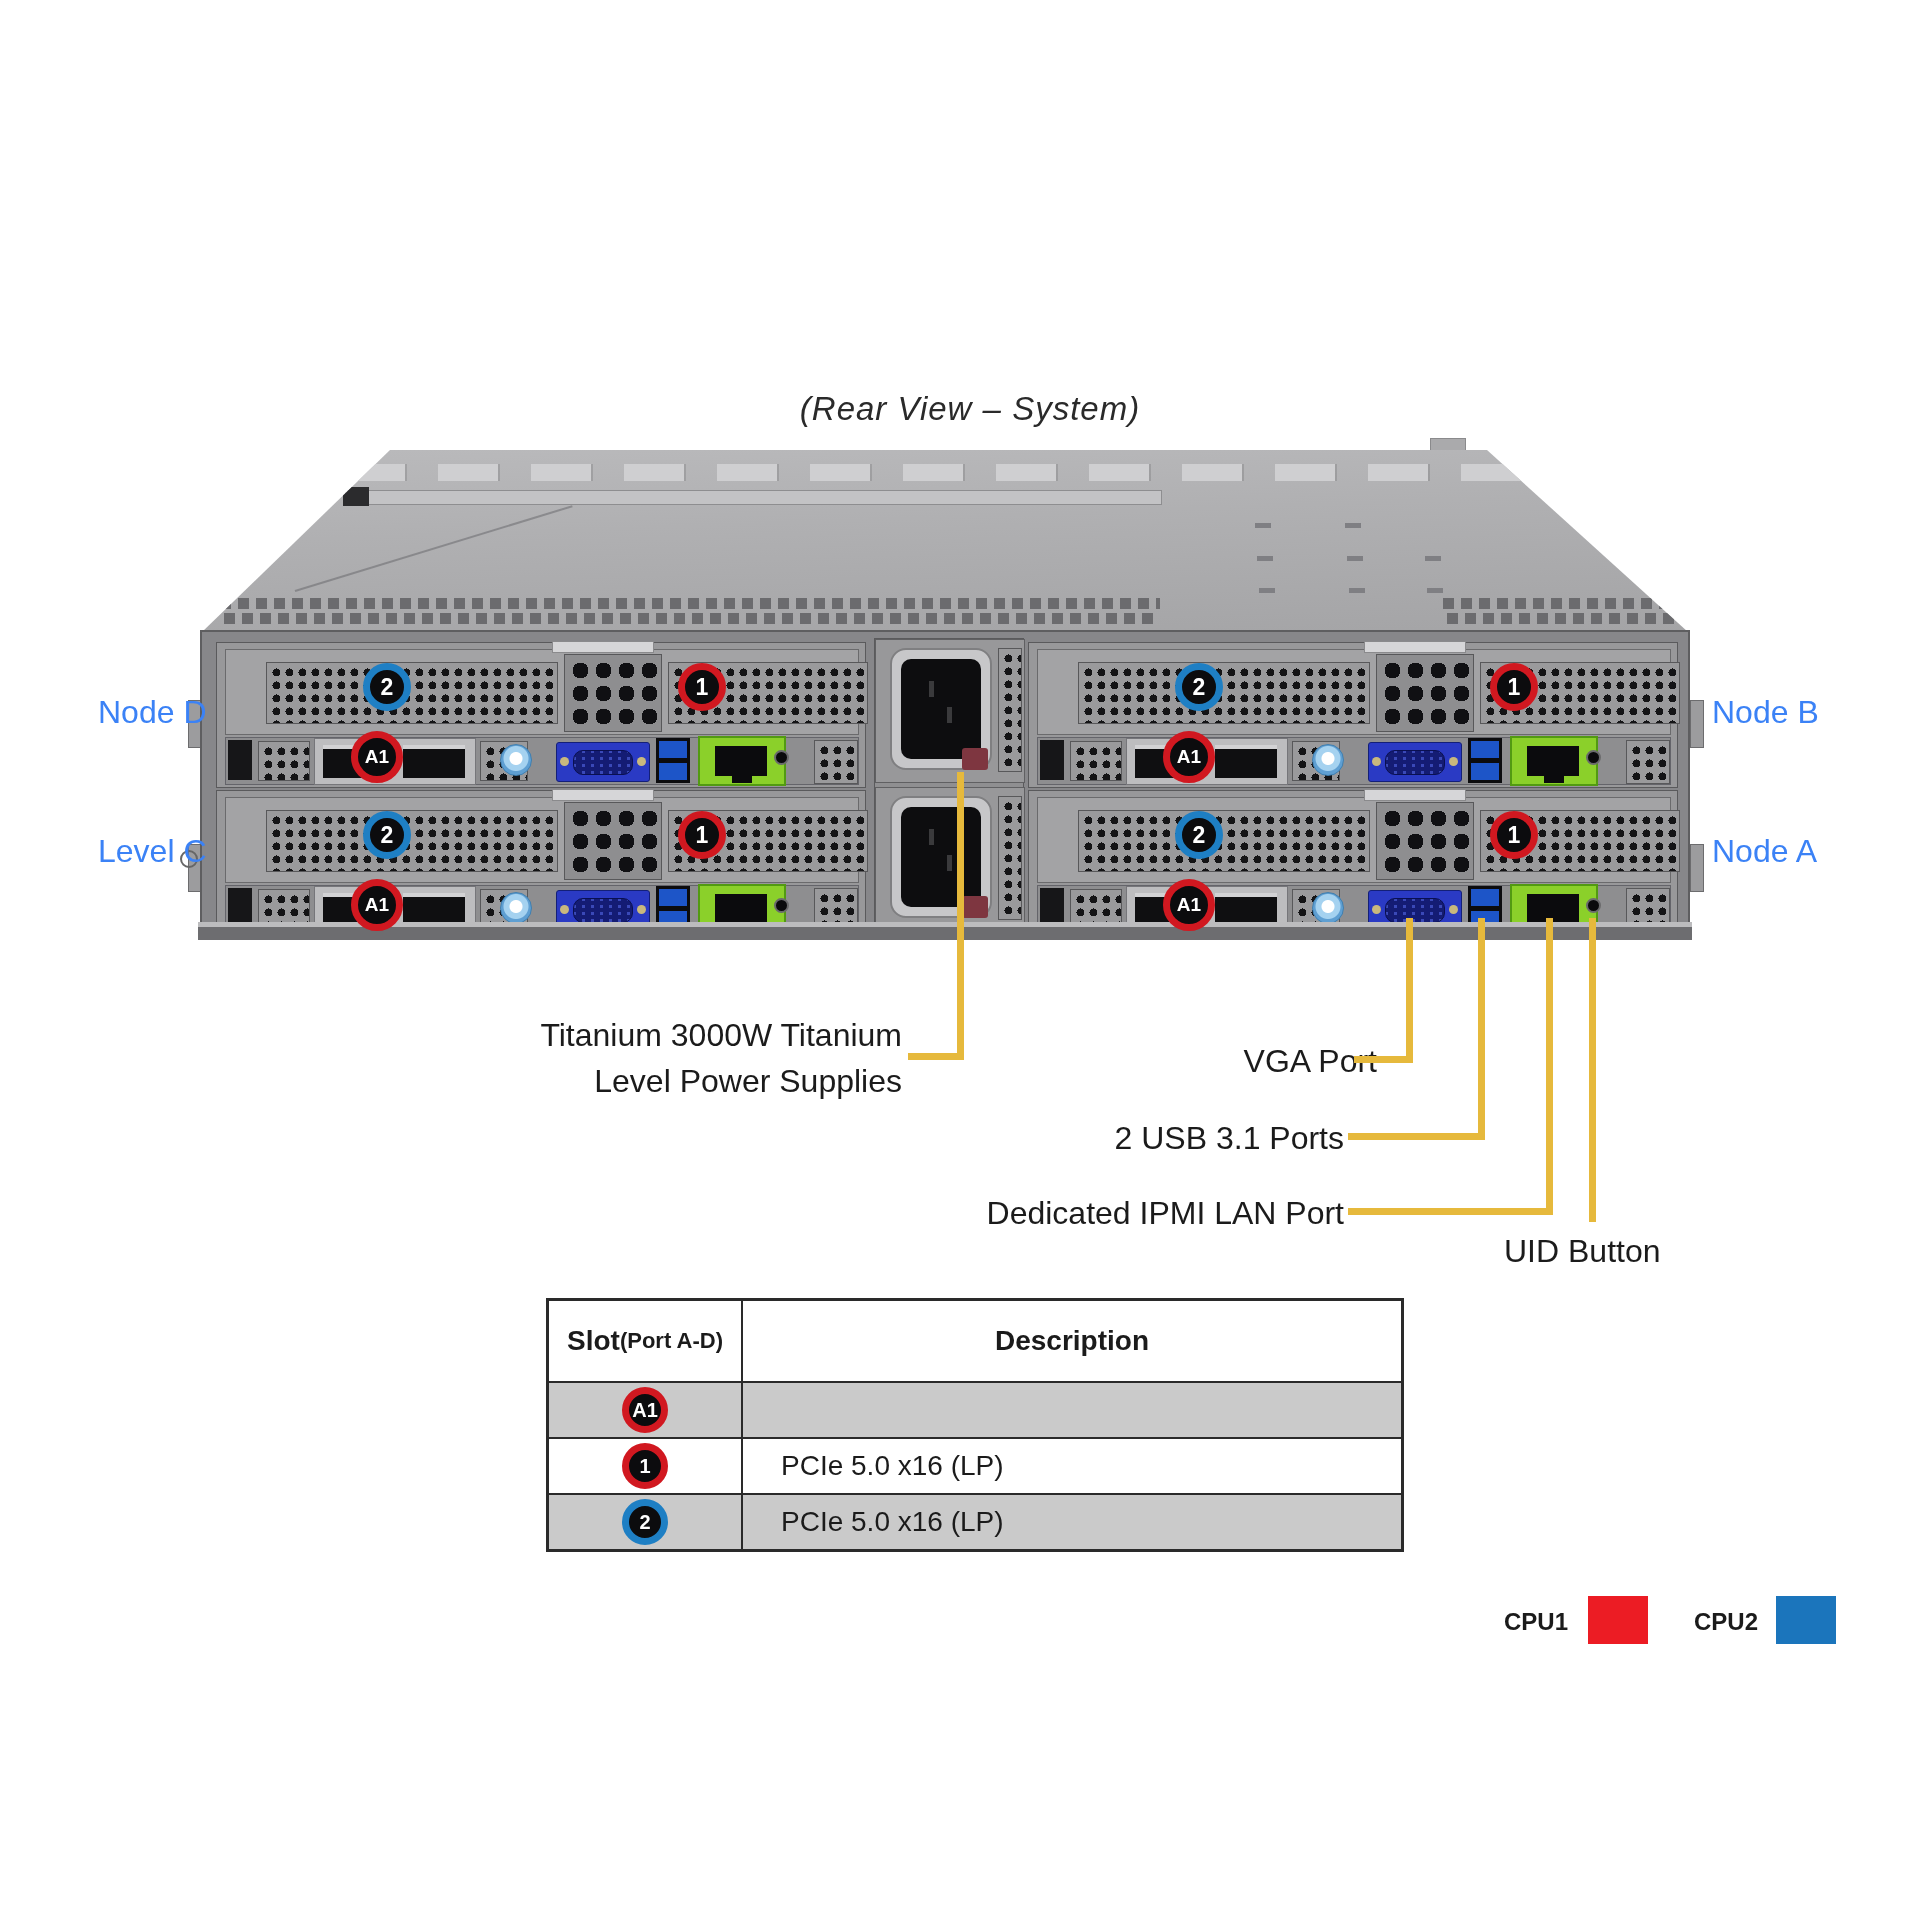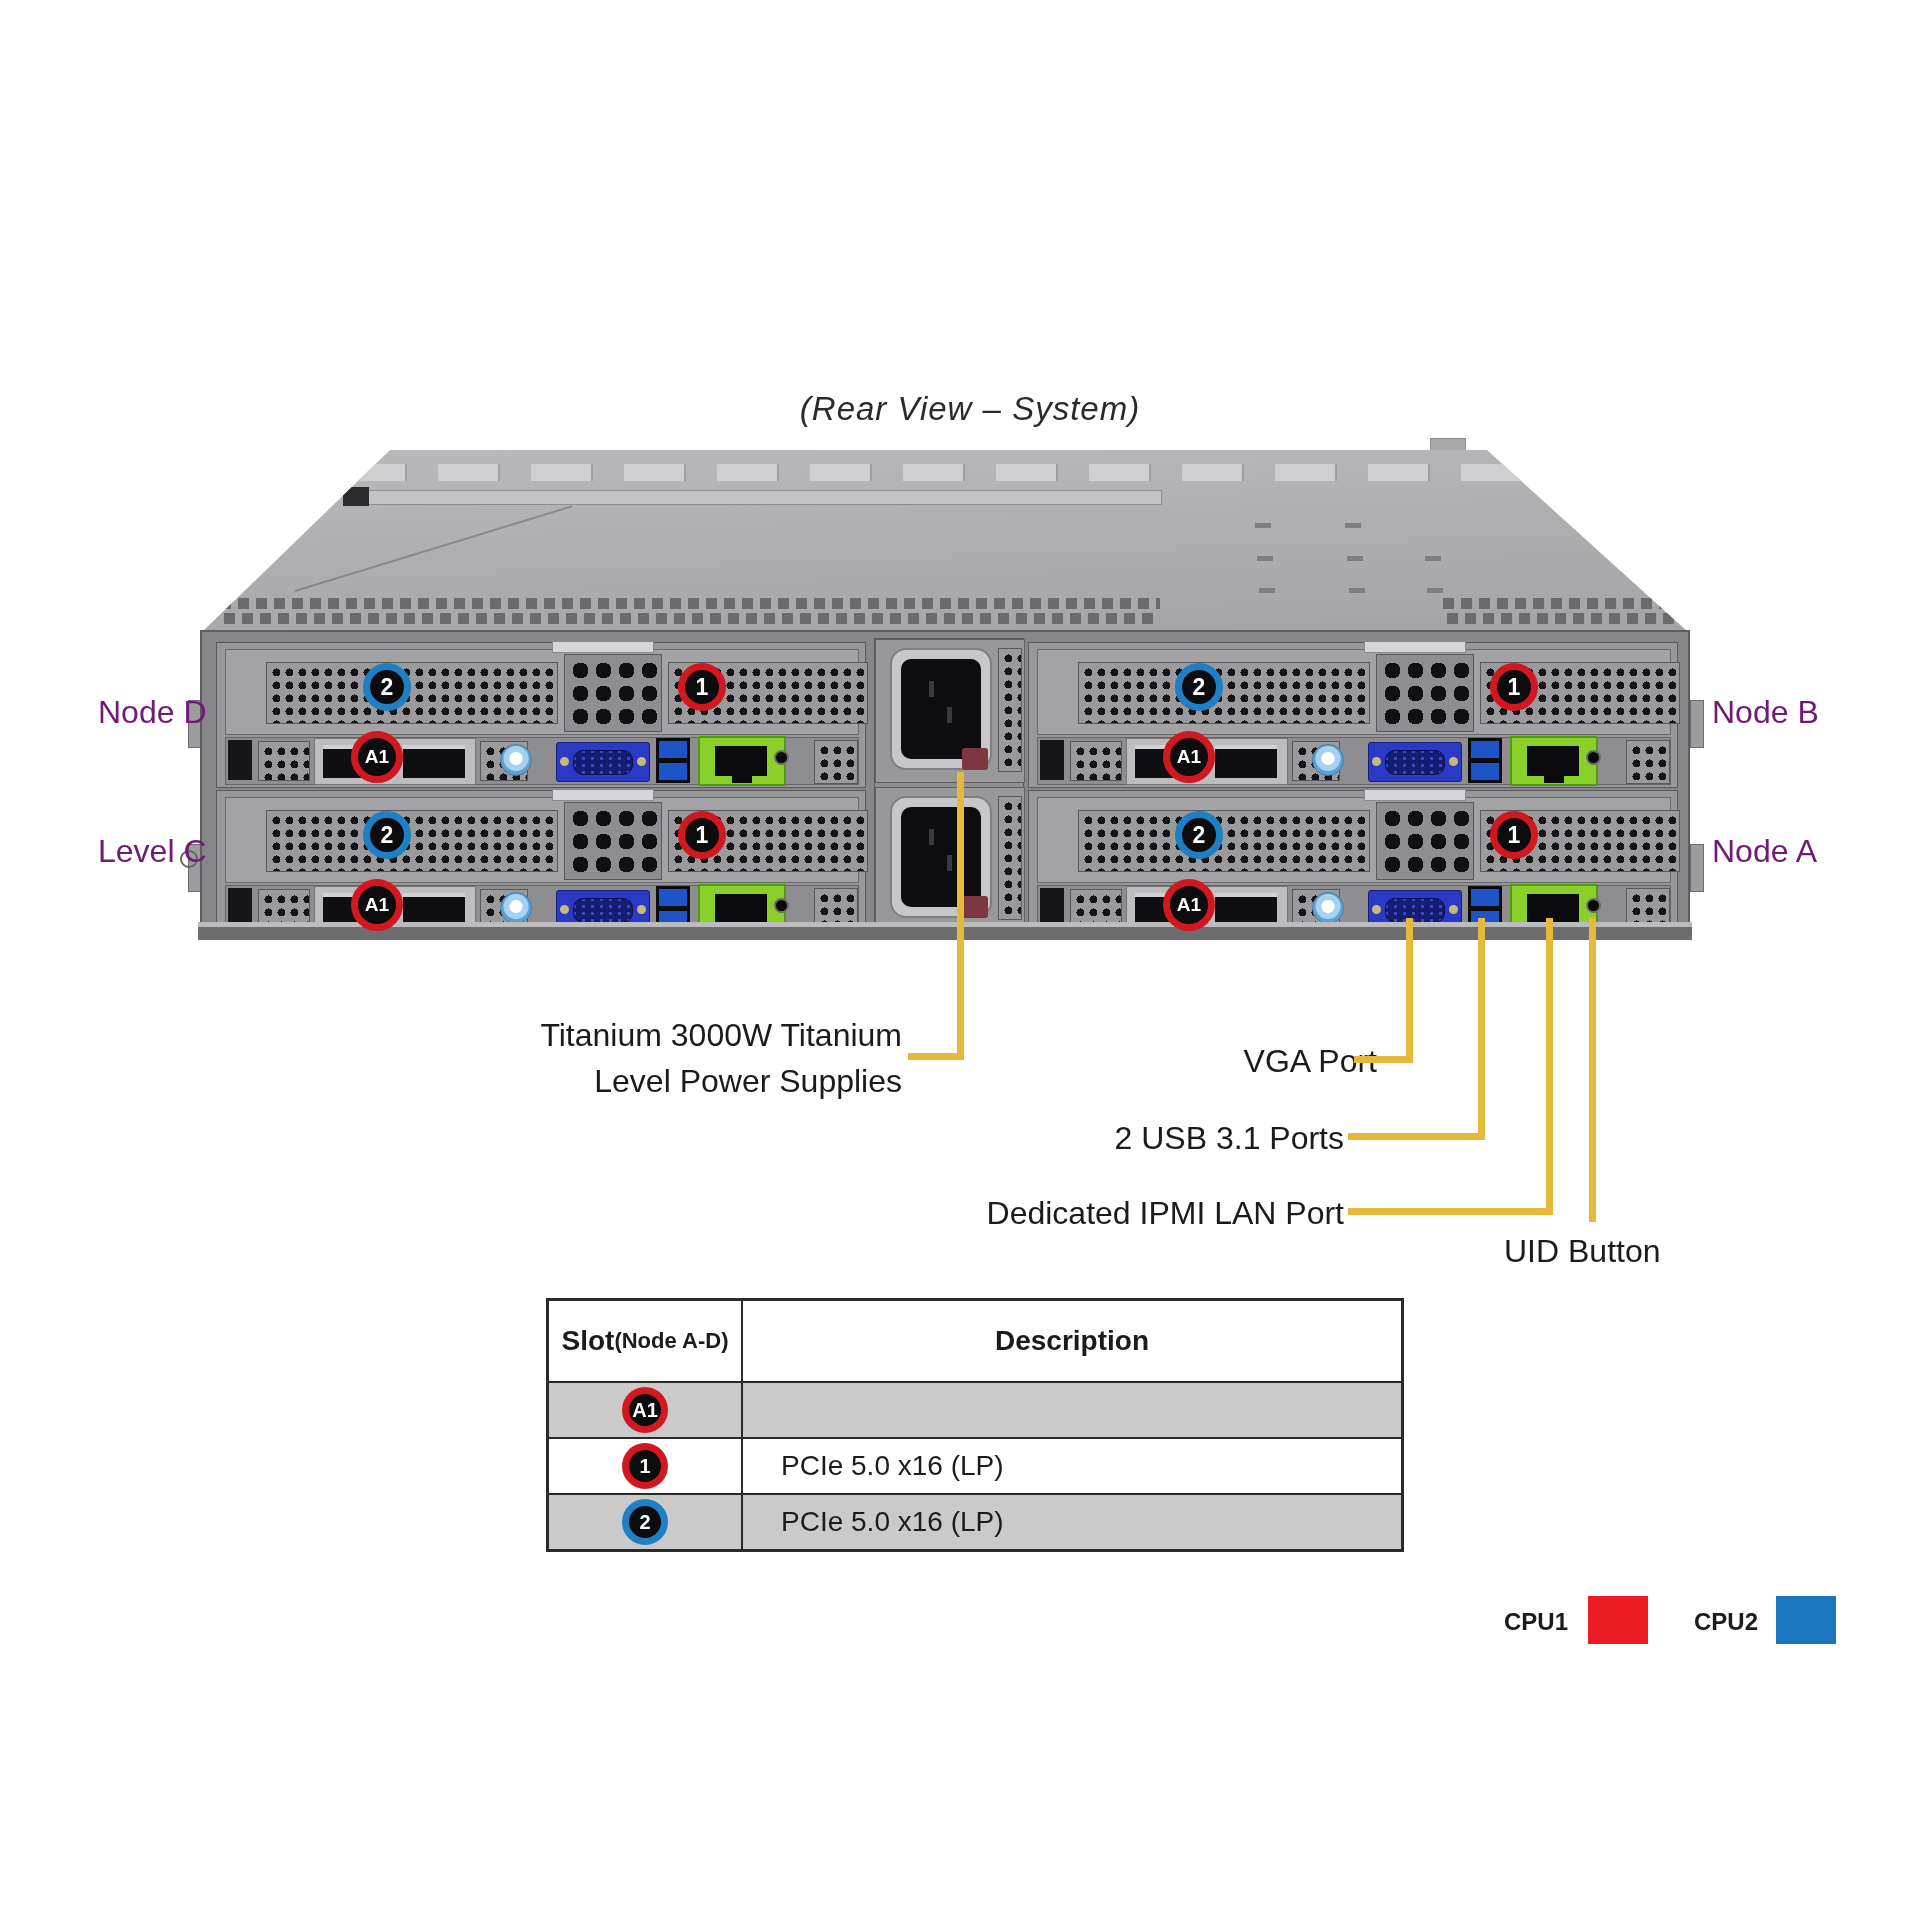--- a/index.html
+++ b/index.html
@@ -2,21 +2,21 @@
 <html><head>
 <meta charset="utf-8">
 <style>
   html,body{margin:0;padding:0;background:#ffffff;}
   #canvas{position:relative;width:1920px;height:1920px;background:#ffffff;overflow:hidden;
           font-family:"Liberation Sans", sans-serif;color:#1b1b1b;}
   .abs{position:absolute;}
 
   
   .title{left:0;top:390px;width:1940px;text-align:center;font-size:33px;font-style:italic;color:#2a2a2a;letter-spacing:1px;}
-  .nodelabel{font-size:32px;color:#701a75;width:180px;}
+  .nodelabel{font-size:32px;color:#3b82f6;width:180px;}
   .callout{font-size:32px;color:#1b1b1b;line-height:46px;}
   .ra{text-align:right;}
 
   
   .top-face{left:195px;top:428px;width:1500px;height:204px;
     clip-path:polygon(195px 22px,1292px 22px,1493px 204px,7px 204px);
     background:linear-gradient(178deg,#bcbcbe 0%,#b0b0b2 45%,#a4a4a6 100%);}
   .top-tab{left:1430px;top:438px;width:34px;height:16px;background:#aaaaac;border:1px solid #8a8a8c;}
   .back-slots{left:150px;top:36px;width:1295px;height:17px;
     background:repeating-linear-gradient(90deg,#cfcfd1 0 60px,rgba(0,0,0,0.12) 60px 62px,rgba(0,0,0,0) 62px 93px);}
@@ -364,21 +364,21 @@
   </div>
   <div class="abs callout ra" style="left:1063px;top:1038px;width:314px;">VGA Port</div>
   <div class="abs callout ra" style="left:980px;top:1115px;width:364px;">2 USB 3.1 Ports</div>
   <div class="abs callout ra" style="left:930px;top:1190px;width:414px;">Dedicated IPMI LAN Port</div>
   <div class="abs callout" style="left:1504px;top:1228px;width:300px;">UID Button</div>
 
   <div class="abs slot-table">
     <div class="trow thead">
       <div class="tcell1">
         <div class="h1">Slot</div>
-        <div class="h2">(Node A-D)</div>
+        <div class="h2">(Port A-D)</div>
       </div>
       <div class="tcell2">Description</div>
     </div>
     <div class="trow g">
       <div class="tcell1">
         <div class="badge red tbadge">
             <span>A1</span>
           </div>
       </div>
     </div>

